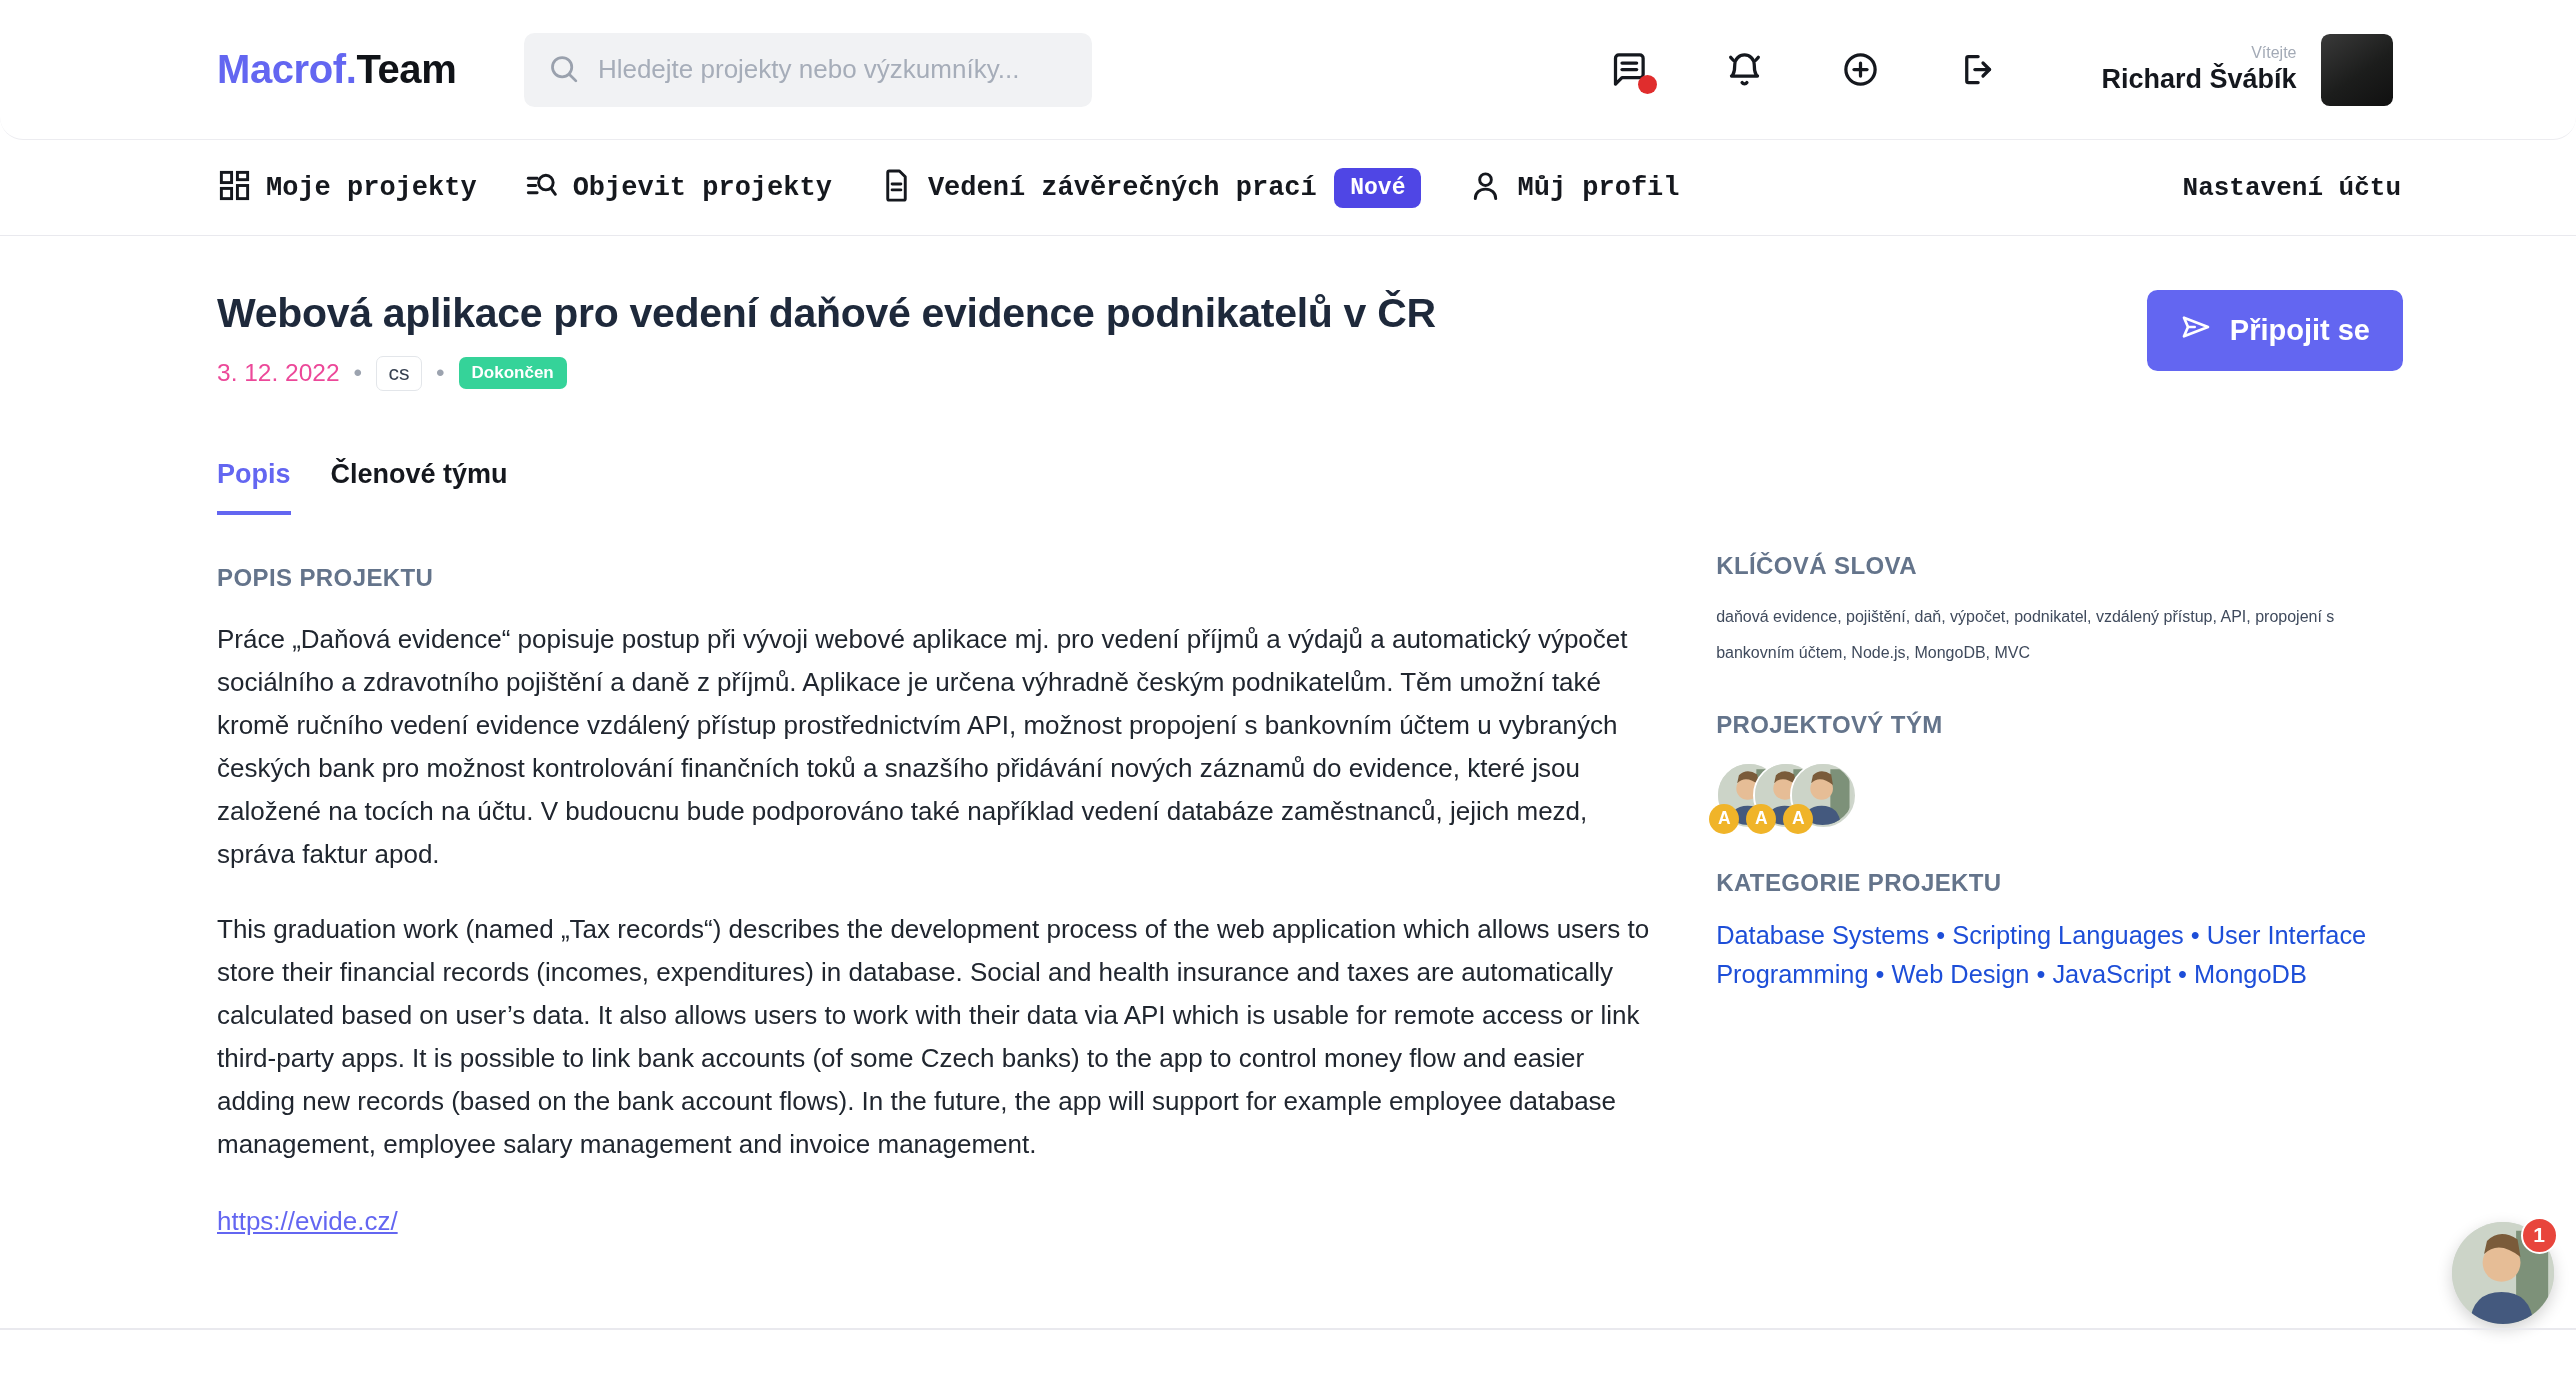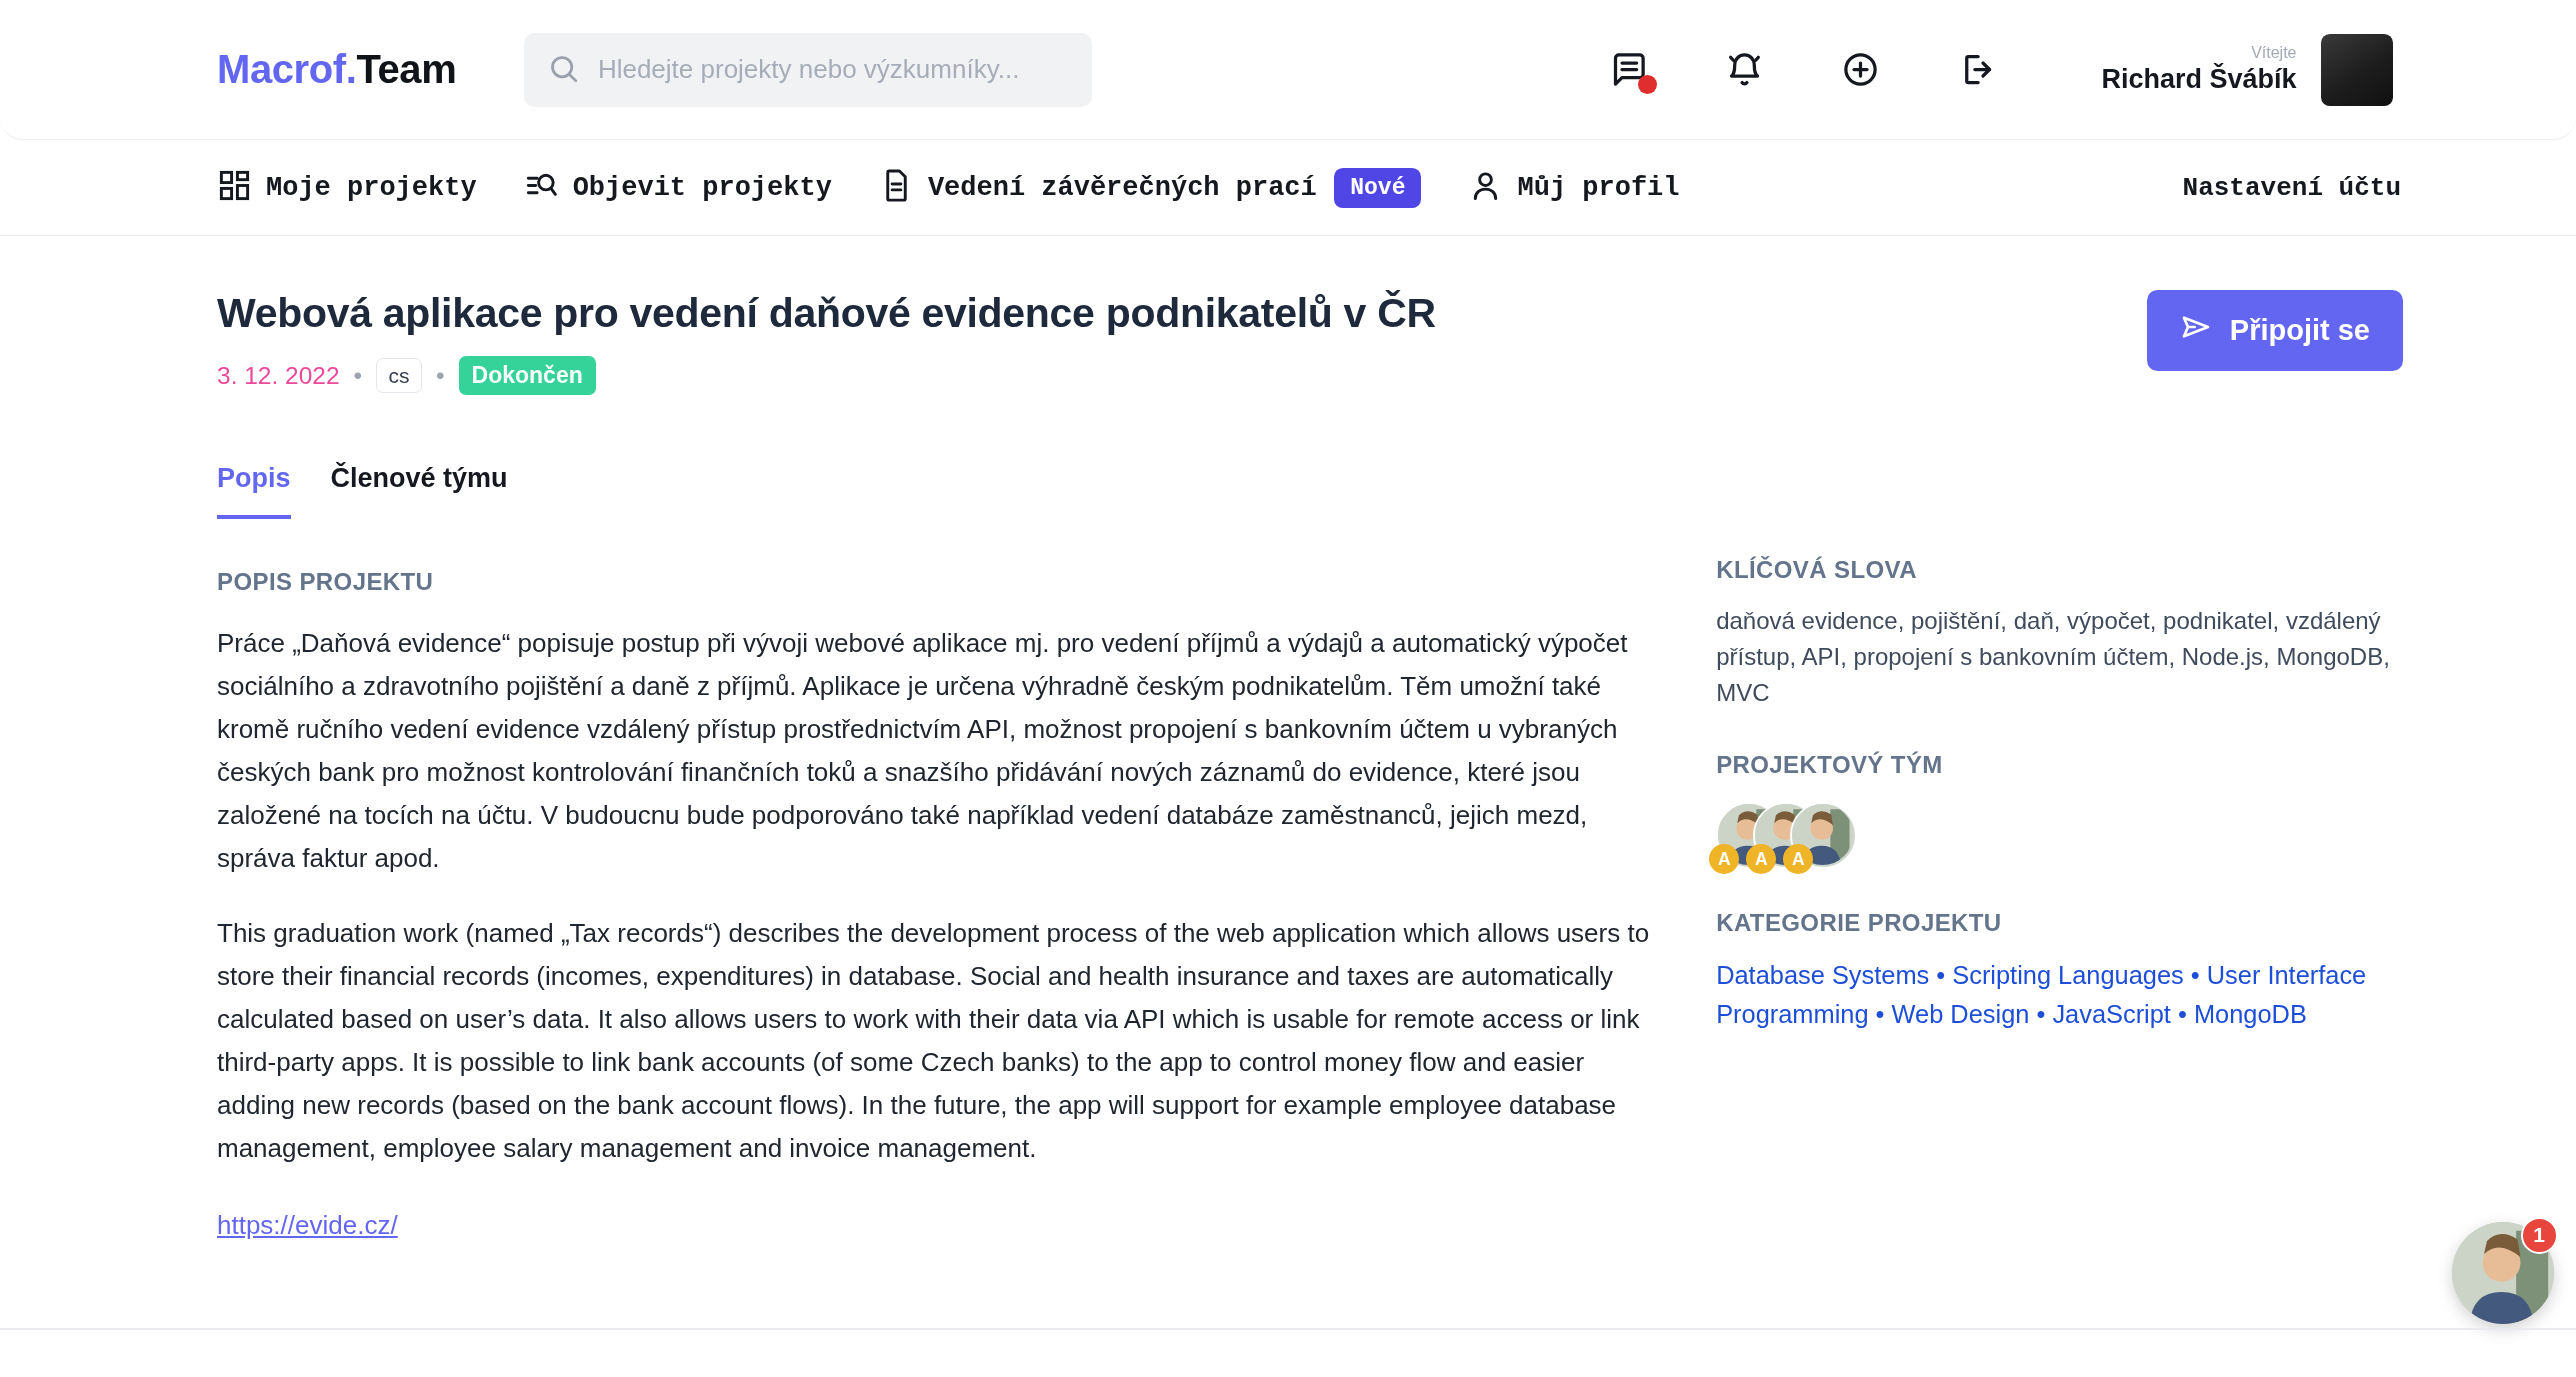--- a/index.html
+++ b/index.html
@@ -41,41 +41,41 @@
   
   .main { position:relative; padding:54px 173px 0 217px; }
   .head-row { display:flex; justify-content:space-between; align-items:flex-start; }
   .title { font-size:41px; font-weight:700; color:#1e293b; letter-spacing:-0.3px; max-width:1490px; }
   .meta { display:flex; align-items:center; gap:14px; margin-top:19px; }
   .meta .date { font-size:24.5px; color:#ec4899; }
   .meta .dot { font-size:24.5px; color:#9ca3af; }
   .badge-lang { border:0.9px solid #e3e6ea; border-radius:7px; padding:4.4px 11.4px;
                 font-size:21px; color:#374151; background:#fff; }
   .badge-done { background:#35d399; color:#fff; border-radius:7px; padding:6.1px 13px;
-                font-size:23px; font-weight:700; }
+                font-size:17px; font-weight:700; }
   .join-btn { display:flex; align-items:center; gap:17.5px; background:#6366f1; border:none;
               color:#fff; font-size:29px; font-weight:600; padding:0 33px; height:81px;
               border-radius:10.5px; cursor:pointer; font-family:"Liberation Sans",sans-serif; }
 
   .content-row { display:flex; gap:56px; margin-top:68px; }
   .left-col { width:1454px; }
   .right-col { width:692px; padding-top:93px; }
 
   .tabs { display:flex; gap:40px; border-bottom:0; }
   .tab { font-size:27px; font-weight:600; padding-bottom:21px; cursor:pointer; color:#15181e; }
   .tab.active { color:#6366f1; border-bottom:4.4px solid #6366f1; }
 
   .sec-h { font-size:24px; font-weight:700; letter-spacing:0.4px; color:#64748b; }
   .left-col .sec-h { margin-top:49px; }
   .para { font-size:26px; line-height:43px; color:#20262f; margin-top:26px; max-width:1454px; }
   .para + .para { margin-top:32px; }
   .proj-link { display:inline-block; margin-top:40px; font-size:26px; color:#6366f1;
                text-decoration:underline; cursor:pointer; }
 
-  .kw { font-size:24px; line-height:36px; color:#3f4a5c; margin-top:19px; }
+  .kw { font-size:16px; line-height:36px; color:#3f4a5c; margin-top:19px; }
   .right-col .sec-h.mt { margin-top:40px; }
   .team-row { display:flex; margin-top:23px; }
   .t-avatar { position:relative; width:67px; height:67px; border-radius:50%;
               border:2.6px solid #fff; cursor:pointer; background:#cfd6cc; flex:none; }
   .t-avatar + .t-avatar { margin-left:-30px; }
   .t-avatar svg { border-radius:50%; display:block; }
   .t-badge { position:absolute; left:-8.8px; bottom:-7px; width:30px; height:30px;
              border-radius:50%; background:#f0b429; color:#fff; font-size:17.5px; font-weight:700;
              display:flex; align-items:center; justify-content:center; }
   .cats { font-size:25.4px; line-height:39px; color:#1d4ed8; margin-top:19px; }

